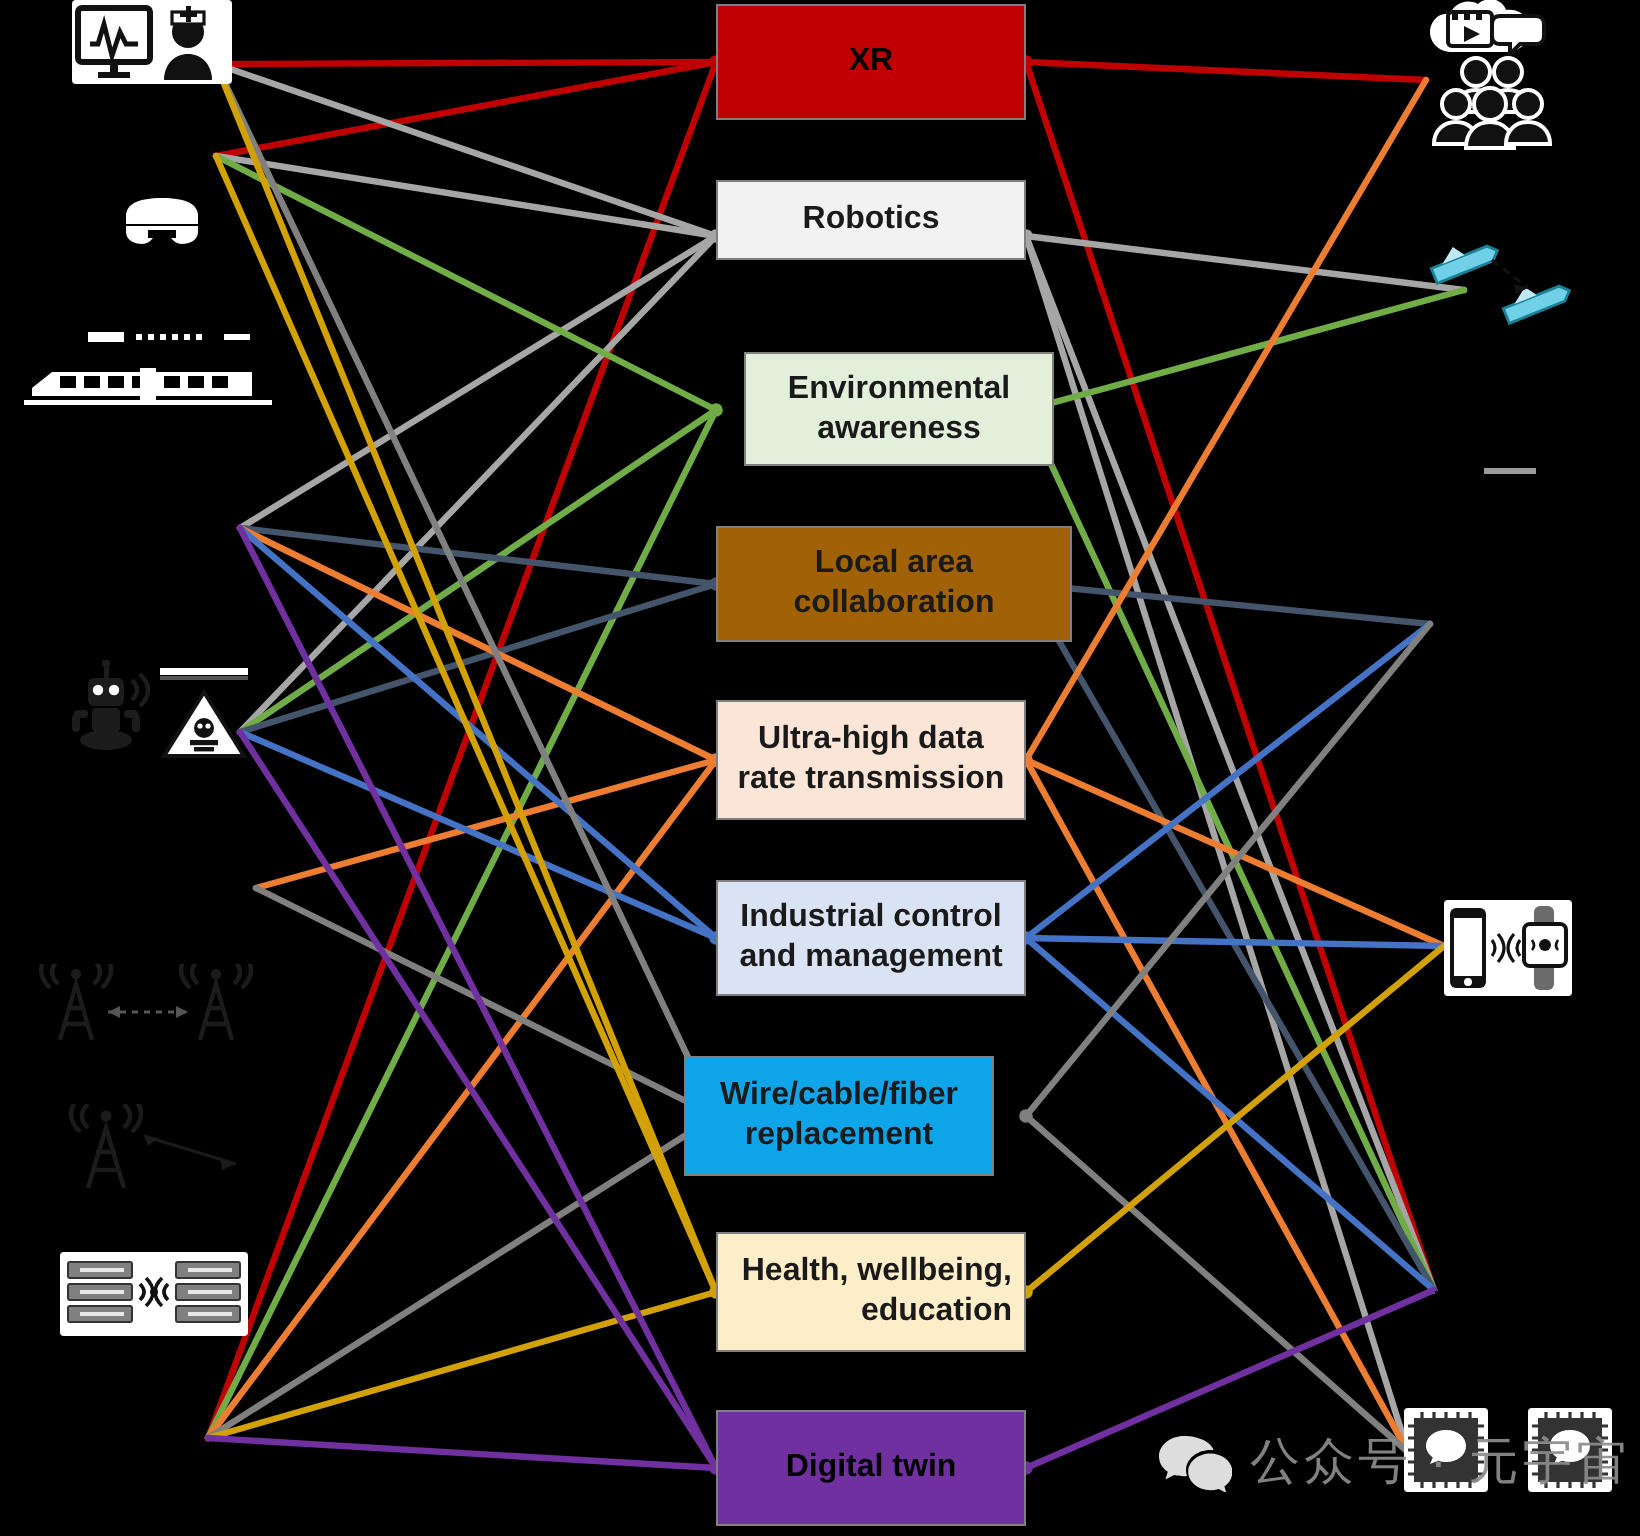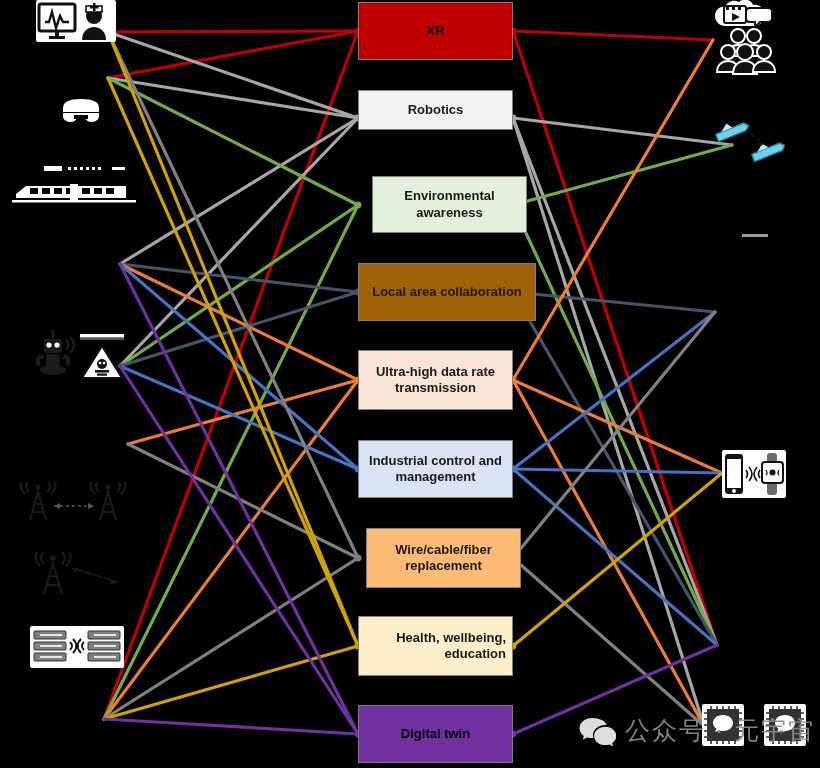--- a/index.html
+++ b/index.html
@@ -1,21 +1,21 @@
 <!DOCTYPE html>
 <html><head>
 <meta charset="utf-8">
 <style>
   html,body{margin:0;padding:0;background:#000;}
   body{width:820px;height:768px;overflow:hidden;font-family:"Liberation Sans",sans-serif;}
   #stage{position:relative;width:820px;height:768px;background:#000;}
   #links{position:absolute;left:0;top:0;width:820px;height:768px;}
   .node{position:absolute;left:358px;width:155px;box-sizing:border-box;
         border:1px solid #7f7f7f;display:flex;align-items:center;justify-content:center;
-        text-align:center;font-weight:bold;font-size:13px;line-height:1.25;
+        text-align:center;font-weight:bold;font-size:16px;line-height:1.25;
         color:#1a1a1a;padding:2px 6px;z-index:5;}
   .icon{position:absolute;z-index:6;}
   .icon.white-card{background:#fff;border-radius:2px;}
   .icon svg{display:block;}
   .wm{position:absolute;z-index:7;display:flex;align-items:center;gap:9px;
       color:#8d8d8d;font-size:25px;font-weight:500;opacity:.92;}
   .wm .wmtxt{letter-spacing:2px;font-family:Liberation Sans, sans-serif;}
 </style>
 </head>
 <body>
@@ -349,21 +349,21 @@
     </div>
     <div class="node" style="left: 358px; top: 263px; width: 178px; height: 58px; background: #a16207; color: rgb(26, 26, 26);">
       <span>Local area collaboration</span>
     </div>
     <div class="node" style="left: 358px; top: 350px; width: 155px; height: 60px; background: rgb(251, 229, 214); color: rgb(26, 26, 26);">
       <span>Ultra-high data rate transmission</span>
     </div>
     <div class="node" style="left: 358px; top: 440px; width: 155px; height: 58px; background: rgb(218, 227, 243); color: rgb(26, 26, 26);">
       <span>Industrial control and management</span>
     </div>
-    <div class="node" style="left: 366px; top: 528px; width: 155px; height: 60px; background: #fdba74; color: rgb(26, 26, 26);">
+    <div class="node" style="left: 342px; top: 528px; width: 155px; height: 60px; background: #0ea5e9; color: rgb(26, 26, 26);">
       <span>Wire/cable/fiber replacement</span>
     </div>
     <div class="node" style="left: 358px; top: 616px; width: 155px; height: 60px; background: rgb(253, 238, 202); color: rgb(26, 26, 26); text-align: right;">
       <span>Health, wellbeing, education</span>
     </div>
     <div class="node" style="left: 358px; top: 705px; width: 155px; height: 58px; background: rgb(112, 48, 160); color: rgb(0, 0, 0);">
       <span>Digital twin</span>
     </div>
   </div>
 

